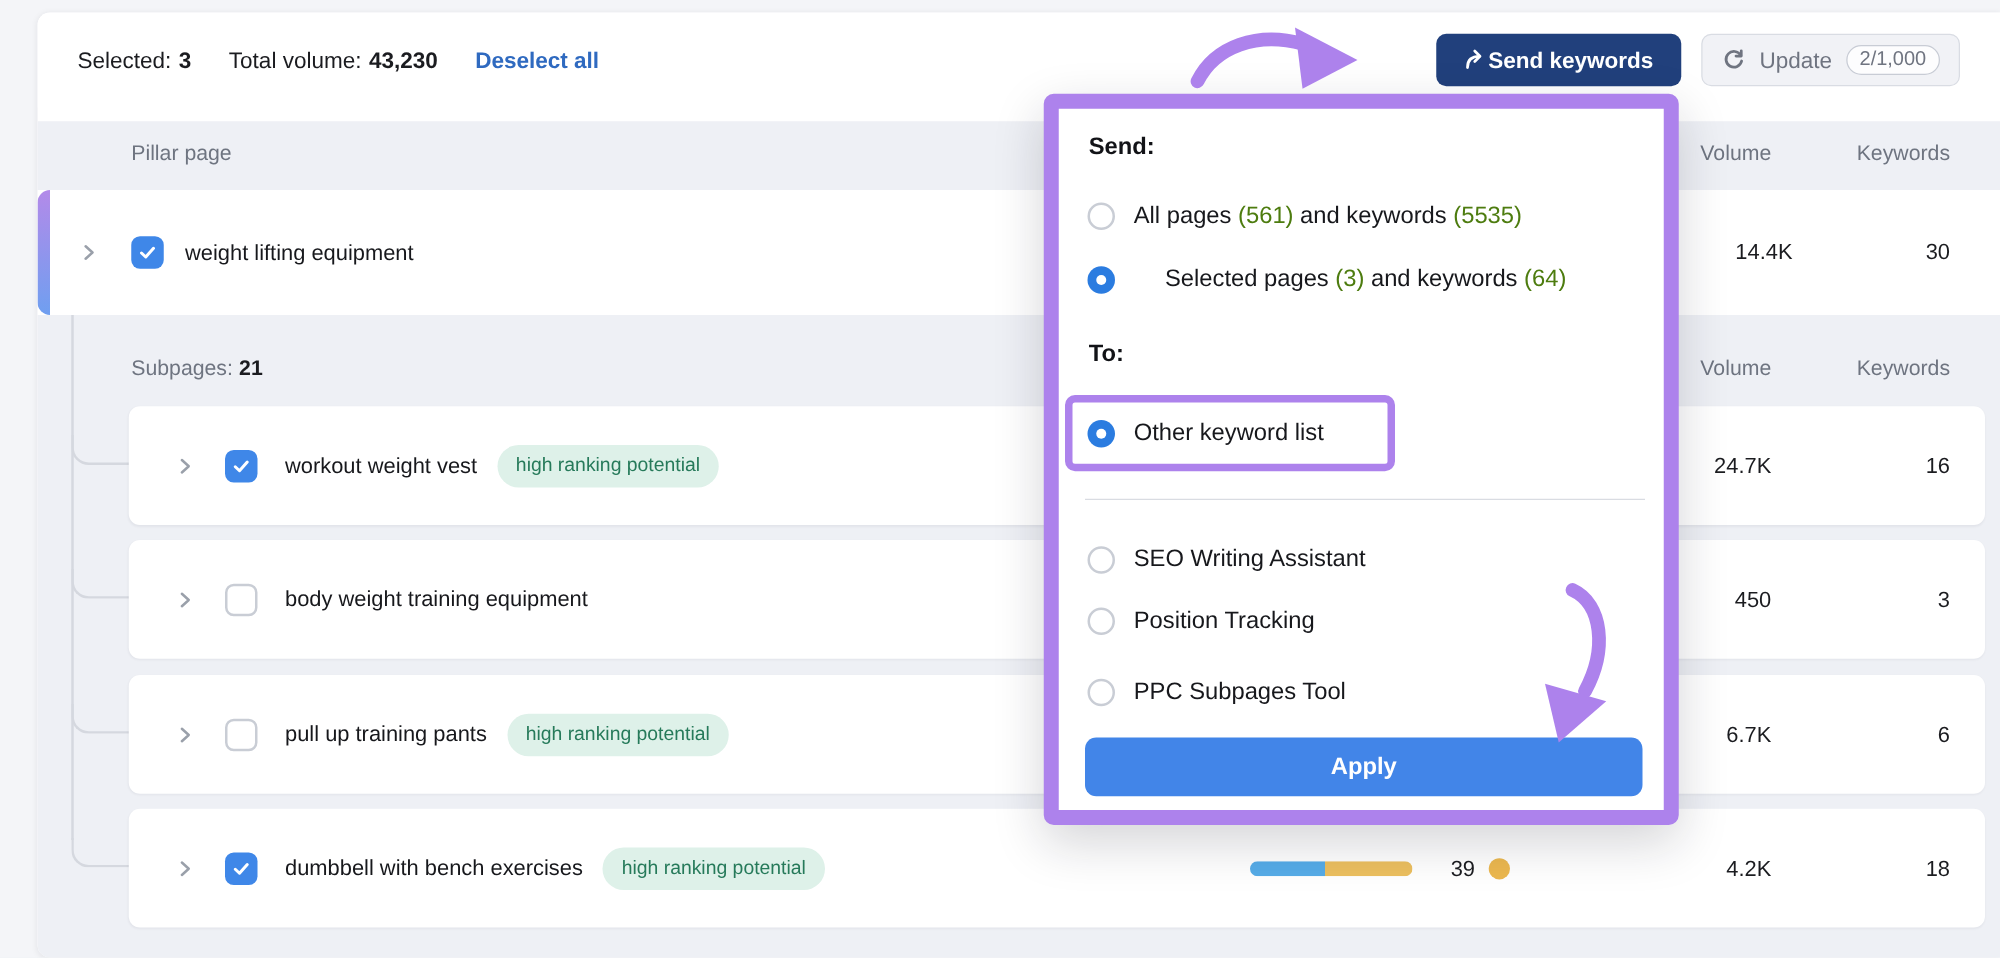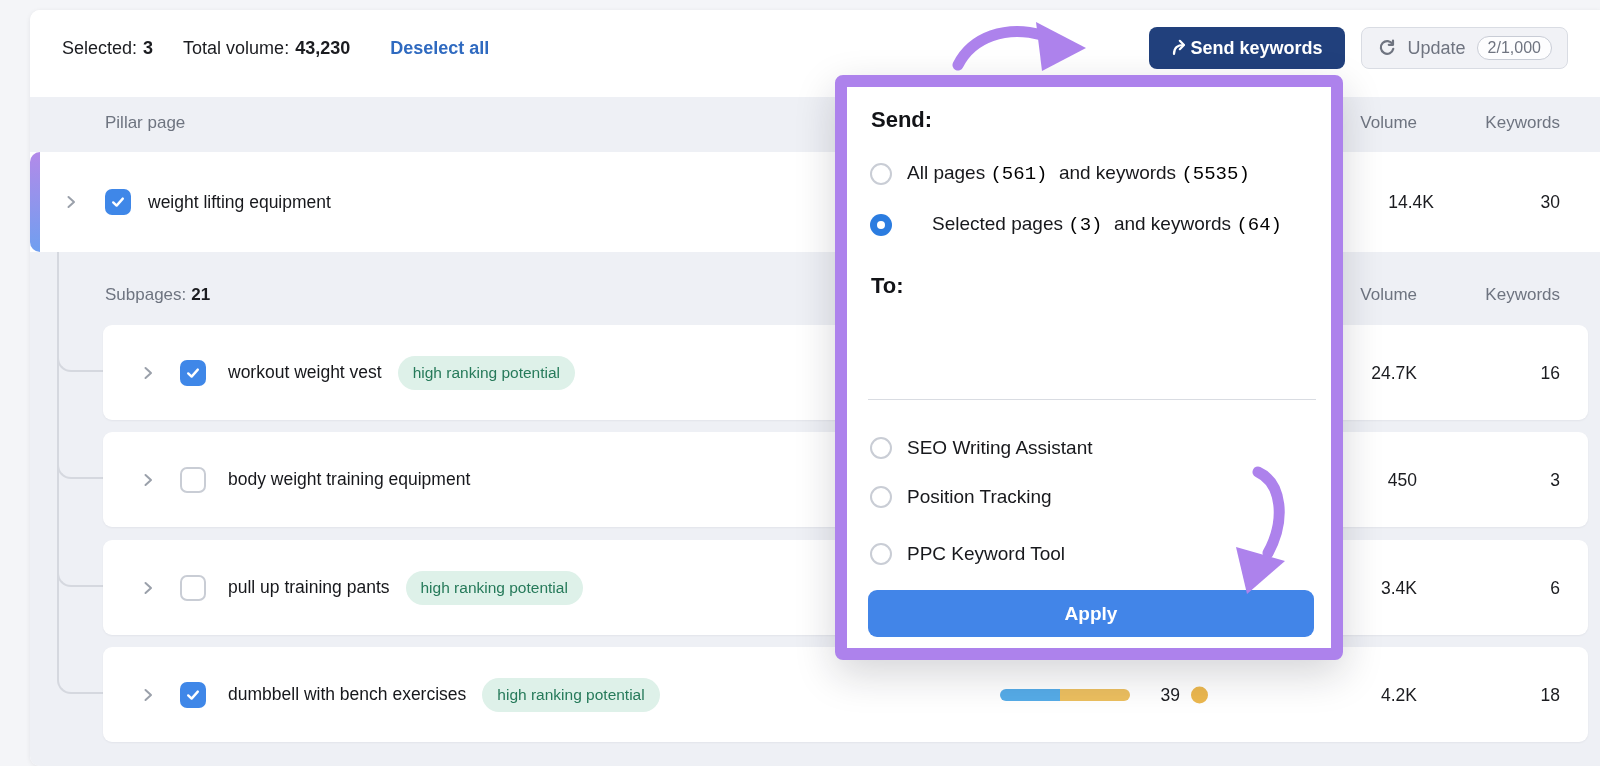--- a/index.html
+++ b/index.html
@@ -9,21 +9,21 @@
   
   .card { position:absolute; left:30px; top:10px; width:1570px; height:756px;
           background:#fff; border-radius:10px 0 0 10px; box-shadow:0 1px 5px rgba(20,24,40,.08); overflow:hidden; }
 
   
   .toolbar { position:absolute; left:0; top:0; width:100%; height:76px; background:#fff;
              display:flex; align-items:center; padding:0 32px; font-size:18px; color:#1b1c20; }
   .tb-label { color:#1b1c20; }
   .tb-value { font-weight:bold; margin-left:6px; }
   .tb-group { display:flex; align-items:center; margin-right:30px; }
-  .link { color:#2f6ac0; font-weight:bold; cursor:pointer; margin-left:10px; }
+  .link { color:#2f6ac0; font-weight:bold; cursor:pointer; margin-left:0; }
   .tb-right { margin-left:auto; display:flex; align-items:center; gap:16px; }
   .btn-send { display:flex; align-items:center; height:42px; padding:0 22px;
               background:#21407c; color:#fff; font-size:18px; font-weight:bold; border:none; border-radius:8px; cursor:pointer; }
   .btn-update { display:flex; align-items:center; gap:11px; height:42px; padding:10px 15px;
                 background:#f1f2f6; color:#6f7480; font-size:18px; border:1px solid #d9dce3; border-radius:8px; cursor:pointer; }
   .quota-pill { border:1px solid #c8ccd5; border-radius:13px; padding:2px 10px; font-size:16px; color:#6f7480; background:#fdfdfe; }
 
   
   .head-band { position:absolute; left:0; top:87px; width:100%; height:55px; background:#eef0f5;
                font-size:17px; color:#6e7480; }
@@ -73,29 +73,29 @@
   .diff-dot { width:17px; height:17px; border-radius:50%; background:#ecb84f; margin-left:11px; }
   .bar { position:absolute; left:897px; top:50%; transform:translateY(-50%);
          width:130px; height:12px; border-radius:6px; overflow:hidden; display:flex; }
   .bar-blue { background:#56ace8; height:100%; }
   .bar-yellow { background:#ecbf5f; height:100%; }
 
   
   .popup { position:absolute; left:835px; top:75px; width:508px; height:585px; z-index:50;
            border:12px solid #ad82ec; border-radius:8px; background:#fff;
            box-shadow:0 14px 40px rgba(20,24,40,.18); }
-  .p-title { position:absolute; left:24px; font-size:22px; font-weight:bold; color:#121317; }
+  .p-title { position:absolute; left:24px; font-size:19px; font-weight:bold; color:#121317; }
   .radio-row { position:absolute; left:23px; display:flex; align-items:center; gap:15px;
                font-size:19px; color:#17181c; white-space:nowrap; cursor:pointer; }
   .radio { width:22px; height:22px; border-radius:50%; flex:0 0 auto; position:relative; }
   .radio.off { background:#fff; border:2px solid #c9cdd5; }
   .radio.on { background:#2b7ce0; }
   .radio.on::after { content:""; position:absolute; left:7px; top:7px; width:8px; height:8px;
                      border-radius:50%; background:#fff; }
-  .cnt { color:#000000;font-family:Liberation Mono, monospace; }
+  .cnt { color:#4d7c0f; }
   .hl-box { position:absolute; left:5px; top:229px; width:264px; height:61px;
             border:6px solid #ad82ec; border-radius:8px; background:#fff;
             display:flex; align-items:center; padding-left:12px; gap:15px;
             font-size:19px; color:#17181c; white-space:nowrap; cursor:pointer; }
   .divider { position:absolute; left:21px; top:312px; width:448px; border-top:1px solid #d9dce2; }
   .btn-apply { position:absolute; left:21px; top:503px; width:446px; height:47px;
                background:#4285e8; color:#fff; font-size:19px; font-weight:bold;
                border:none; border-radius:9px; cursor:pointer; }
 
   .arrow-svg { position:absolute; z-index:60; pointer-events:none; }
@@ -216,21 +216,21 @@
         <span class="chev">
           <svg width="16" height="16" viewBox="0 0 16 16">
               <polyline points="5.5,3 11,8 5.5,13" fill="none" stroke="#9aa0aa" stroke-width="2" stroke-linecap="round" stroke-linejoin="round"></polyline>
             </svg>
         </span>
         <span class="gap1"></span>
         <span class="cb unchecked"></span>
         <span class="gap2"></span>
         <span class="row-label">pull up training pants</span>
         <span class="badge">high ranking potential</span>
-        <span class="num vol">3.4K</span>
+        <span class="num vol">6.7K</span>
         <span class="num kw">6</span>
       </div>
 
       <div class="sp-card" style="top:395px;">
         <span class="chev">
           <svg width="16" height="16" viewBox="0 0 16 16">
               <polyline points="5.5,3 11,8 5.5,13" fill="none" stroke="#9aa0aa" stroke-width="2" stroke-linecap="round" stroke-linejoin="round"></polyline>
             </svg>
         </span>
         <span class="gap1"></span>
@@ -268,34 +268,38 @@
 
     <div class="radio-row" style="top:126px;gap:40px;">
       <span class="radio on"></span>
       <span>
         <span>Selected pages </span><span class="cnt">(3) </span><span>and keywords </span><span class="cnt">(64)</span>
       </span>
     </div>
 
     <div class="p-title" style="top:186px;">To:</div>
 
+    <div class="hl-box">
+      <span class="radio on"></span>
+      <span>Other keyword list</span>
+    </div>
 
     <div class="divider"></div>
 
     <div class="radio-row" style="top:350px;">
       <span class="radio off"></span>
       <span>SEO Writing Assistant</span>
     </div>
     <div class="radio-row" style="top:399px;">
       <span class="radio off"></span>
       <span>Position Tracking</span>
     </div>
     <div class="radio-row" style="top:456px;">
       <span class="radio off"></span>
-      <span>PPC Keyword Tool</span>
+      <span>PPC Subpages Tool</span>
     </div>
 
     <button class="btn-apply">Apply</button>
   </div>
 
   <svg class="arrow-svg" style="left:940px; top:15px;" width="160" height="70" viewBox="0 0 160 70">
     <path d="M18 50 C32 22 66 10 102 20" fill="none" stroke="#ad82ec" stroke-width="11" stroke-linecap="round"></path>
     <polygon points="146,33 96,7 102,56" fill="#ad82ec"></polygon>
   </svg>
 

